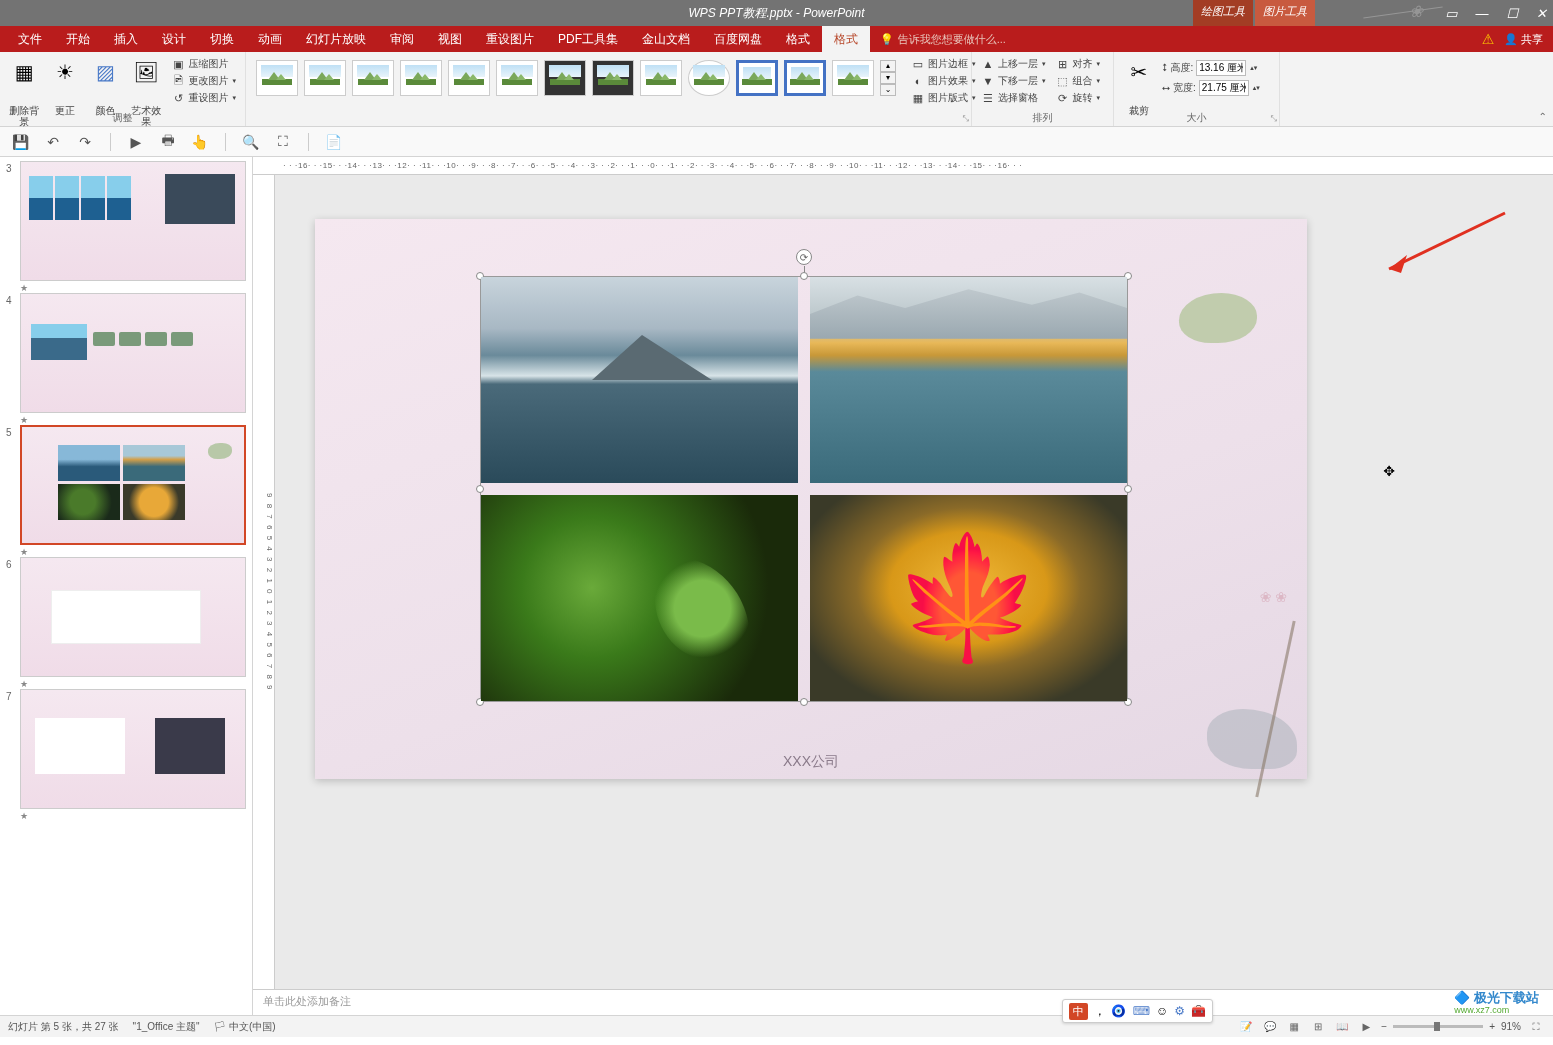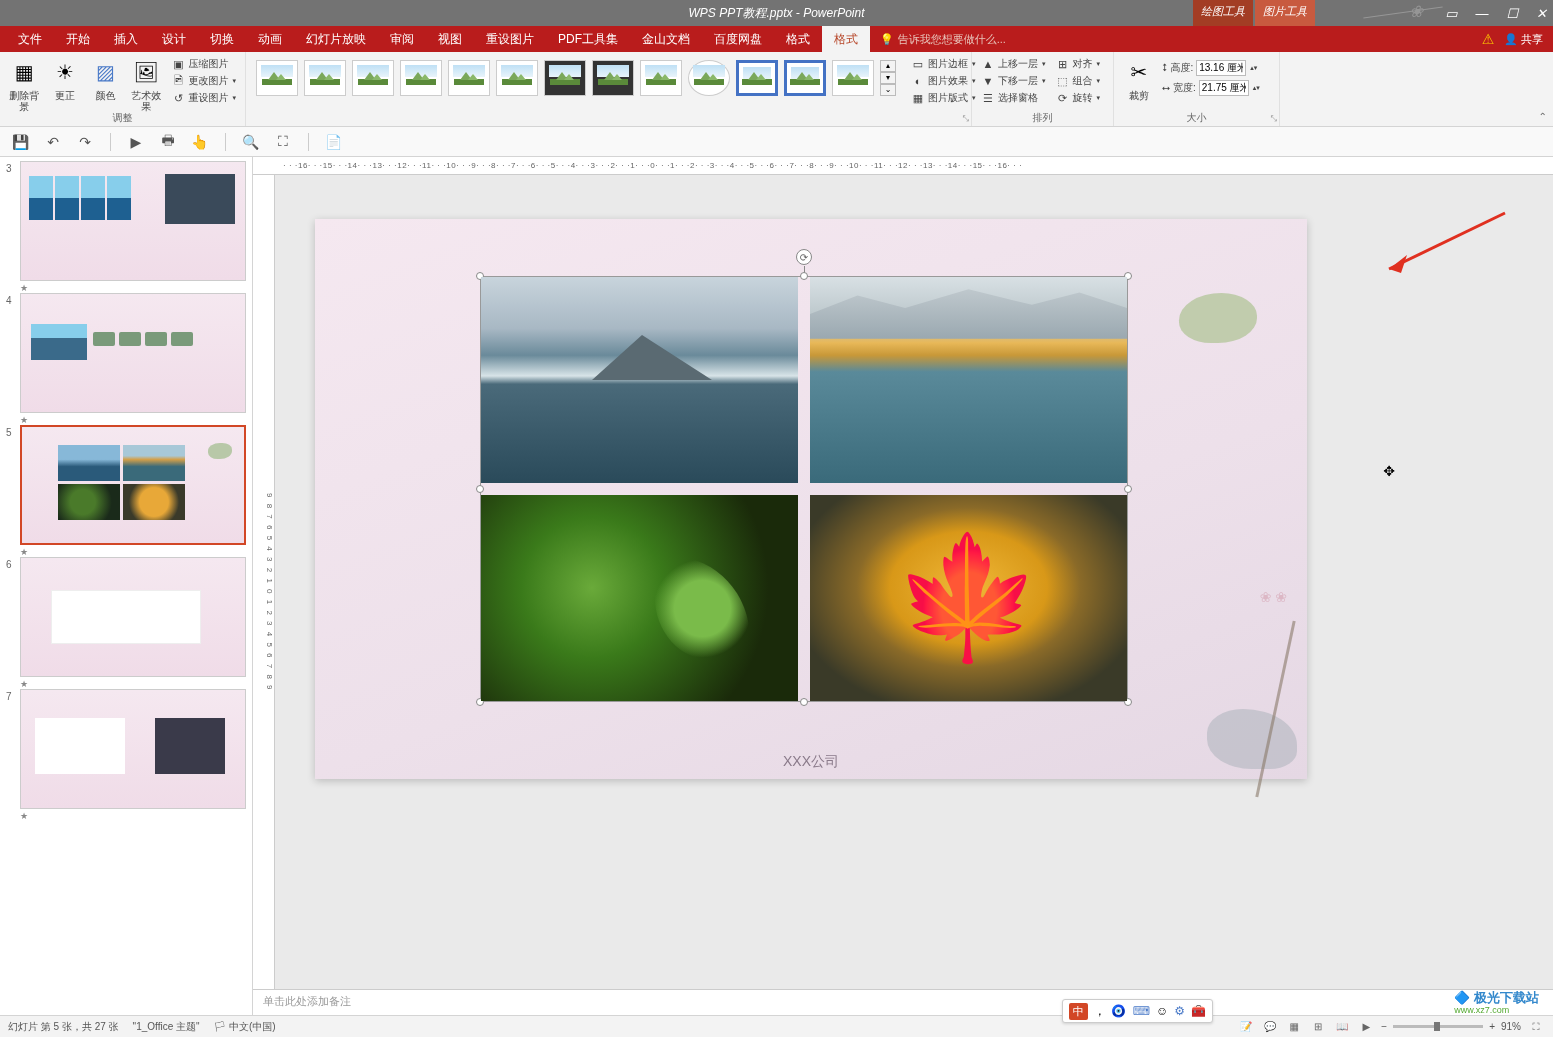--- a/index.html
+++ b/index.html
@@ -23,21 +23,21 @@
 .warn-icon { color: #ffcc00; font-size: 14px; }
 .share-btn { color: #fff; font-size: 11px; display: flex; align-items: center; gap: 3px; }
 
 
 .ribbon { height: 75px; background: #f3f3f3; border-bottom: 1px solid #d4d4d4; display: flex; position: relative; }
 .ribbon-group { border-right: 1px solid #e0e0e0; display: flex; flex-direction: column; padding: 2px 6px 0 6px; position: relative; }
 .ribbon-group-label { position: absolute; bottom: 1px; left: 0; right: 0; text-align: center; font-size: 10px; color: #666; font-family: Liberation Mono, monospace; }
 .ribbon-group-content { display: flex; align-items: flex-start; gap: 4px; flex: 1; }
 .big-btn { display: flex; flex-direction: column; align-items: center; justify-content: center; width: 38px; padding-top: 4px; cursor: pointer; }
 .big-btn .icon { width: 28px; height: 28px; display: flex; align-items: center; justify-content: center; font-size: 20px; }
-.big-btn .lbl { font-size: 10px; color: #444; margin-top: 4px; text-align: center; line-height: 11px; }
+.big-btn .lbl { font-size: 10px; color: #444; margin-top: 19px; text-align: center; line-height: 11px; }
 .small-btn-col { display: flex; flex-direction: column; gap: 1px; padding-top: 2px; }
 .small-btn { display: flex; align-items: center; gap: 3px; font-size: 10px; color: #444; padding: 1px 3px; cursor: pointer; white-space: nowrap; }
 .small-btn .si { width: 14px; height: 14px; display: inline-flex; align-items: center; justify-content: center; font-size: 11px; }
 .style-gallery { display: flex; gap: 6px; align-items: center; padding: 6px 4px; }
 .style-thumb { width: 42px; height: 36px; background: #fff; border: 1px solid #ccc; display: flex; align-items: center; justify-content: center; cursor: pointer; position: relative; }
 .style-thumb.dark { background: #333; }
 .style-thumb.blue { border: 3px solid #4472c4; }
 .style-thumb .mtn { width: 30px; height: 14px; background: linear-gradient(to top, #5a8a3a 40%, transparent 40%); position: relative; }
 .style-thumb .mtn::before { content: ''; position: absolute; left: 6px; bottom: 5px; width: 0; height: 0; border-left: 6px solid transparent; border-right: 6px solid transparent; border-bottom: 8px solid #7aa85a; }
 .style-thumb .mtn::after { content: ''; position: absolute; left: 14px; bottom: 5px; width: 0; height: 0; border-left: 5px solid transparent; border-right: 5px solid transparent; border-bottom: 6px solid #8ab86a; }

